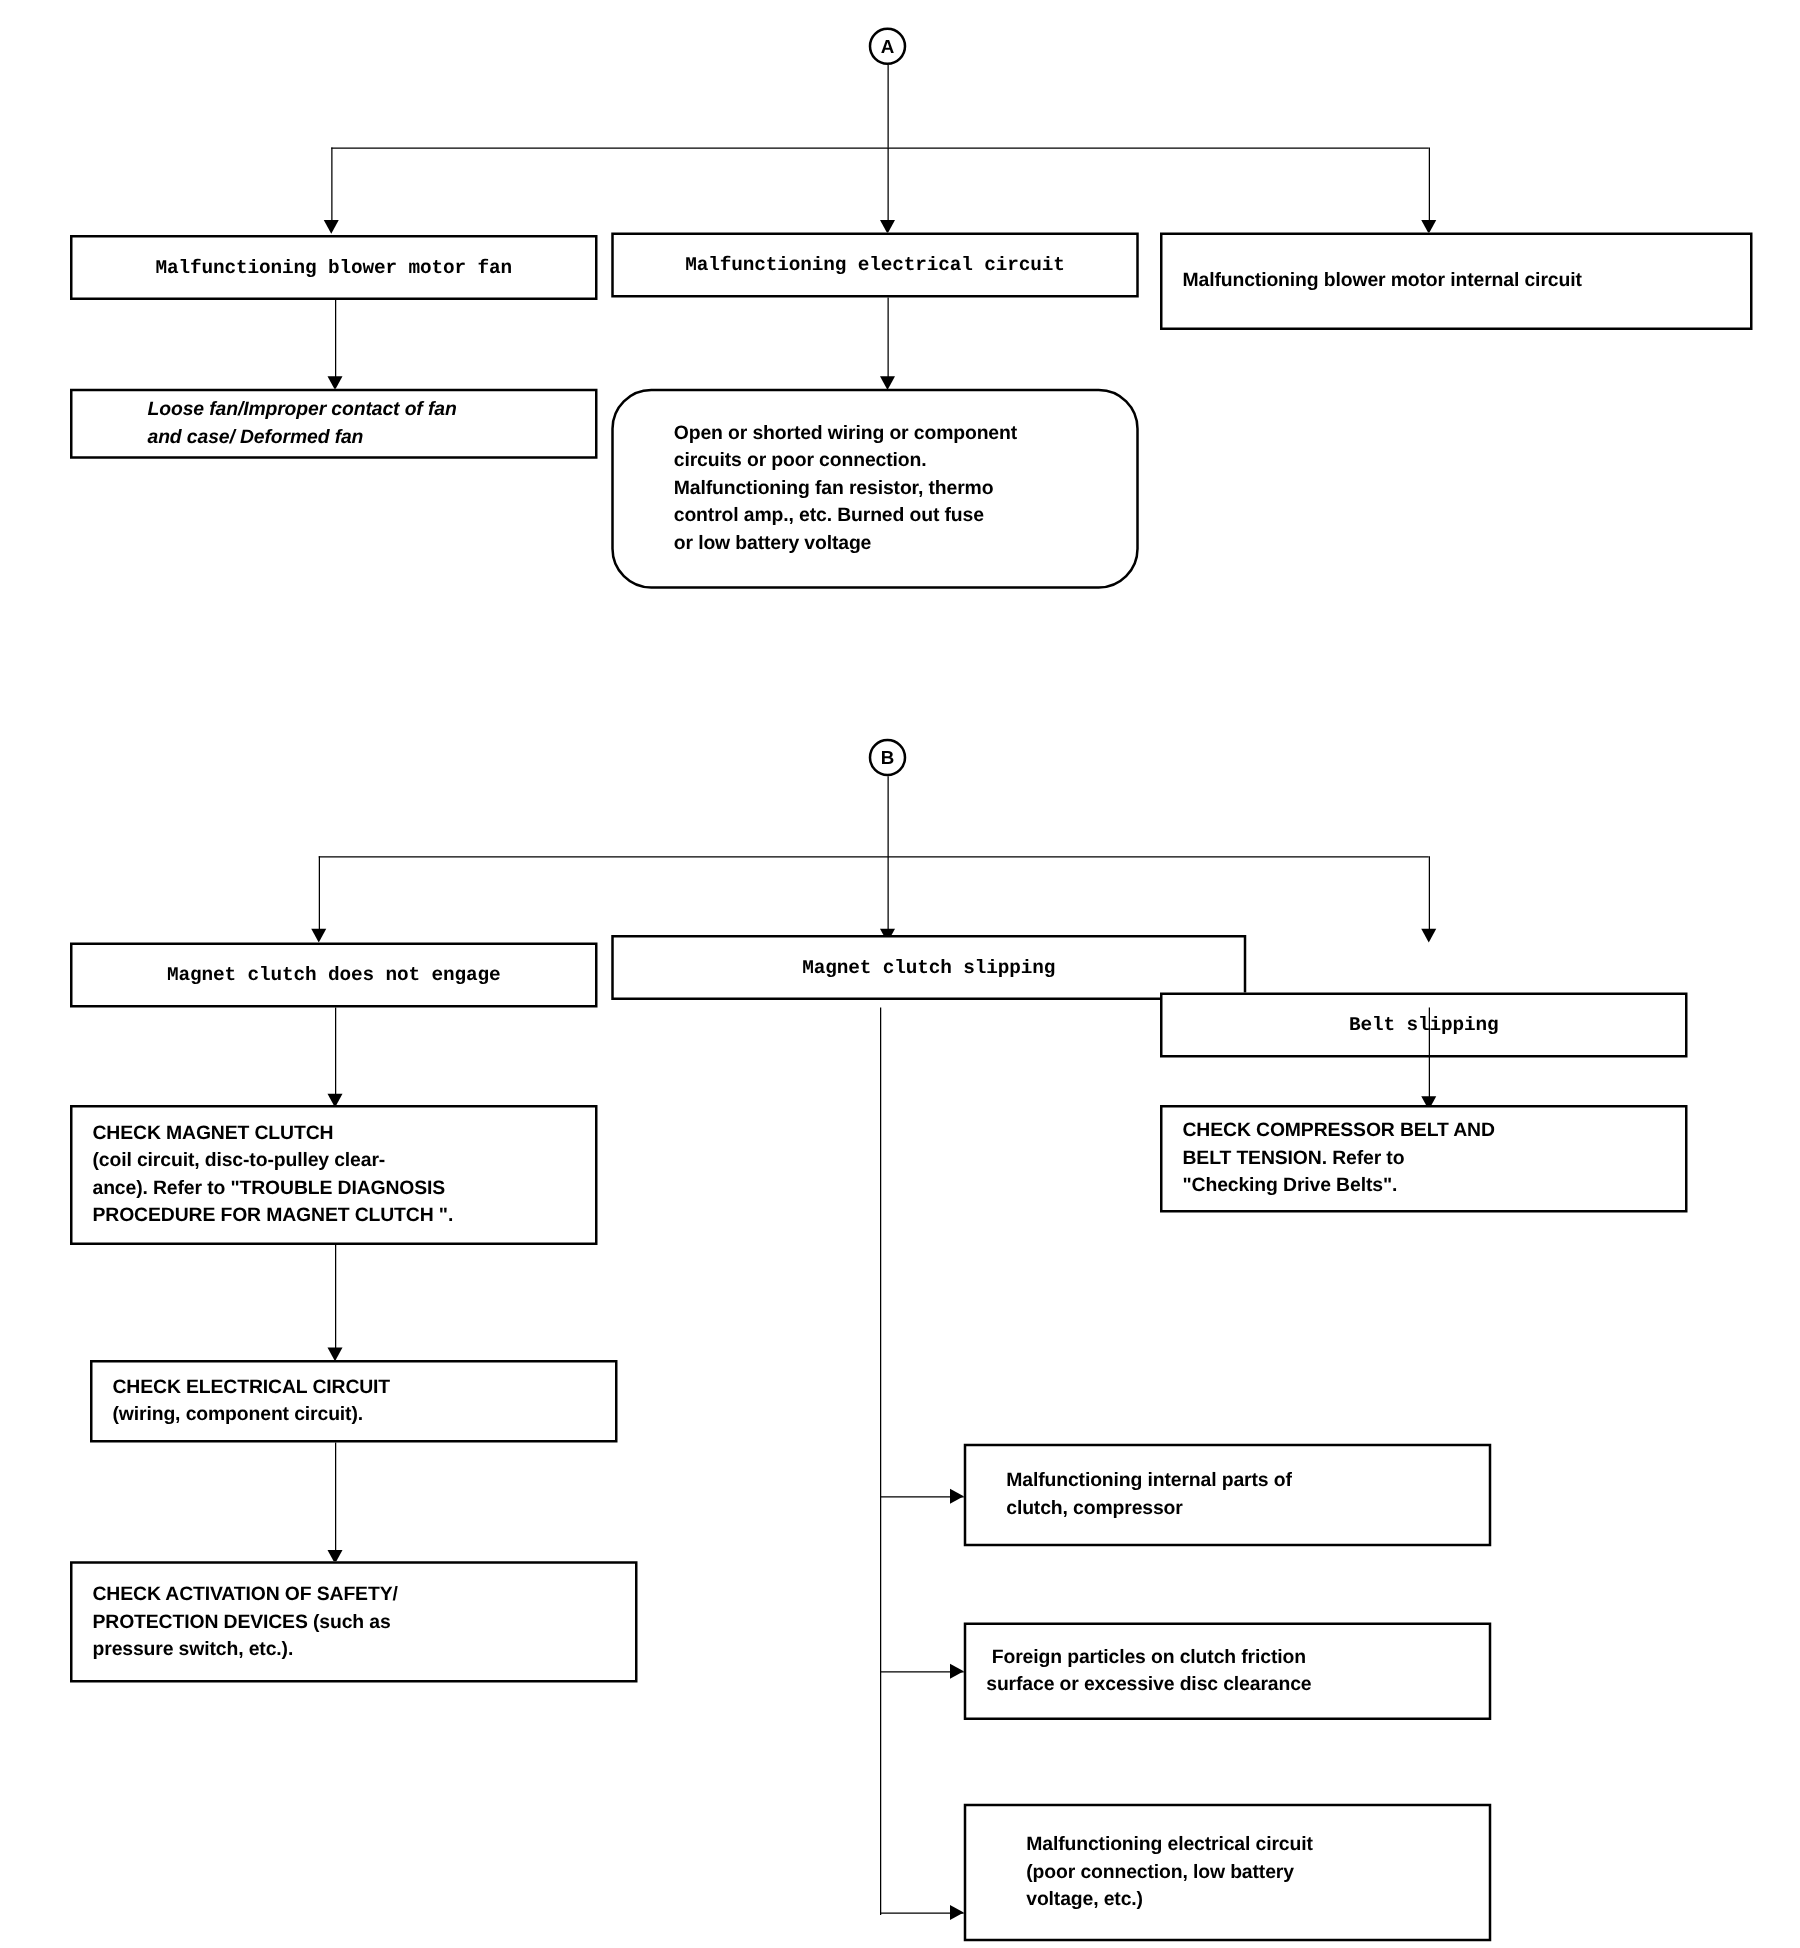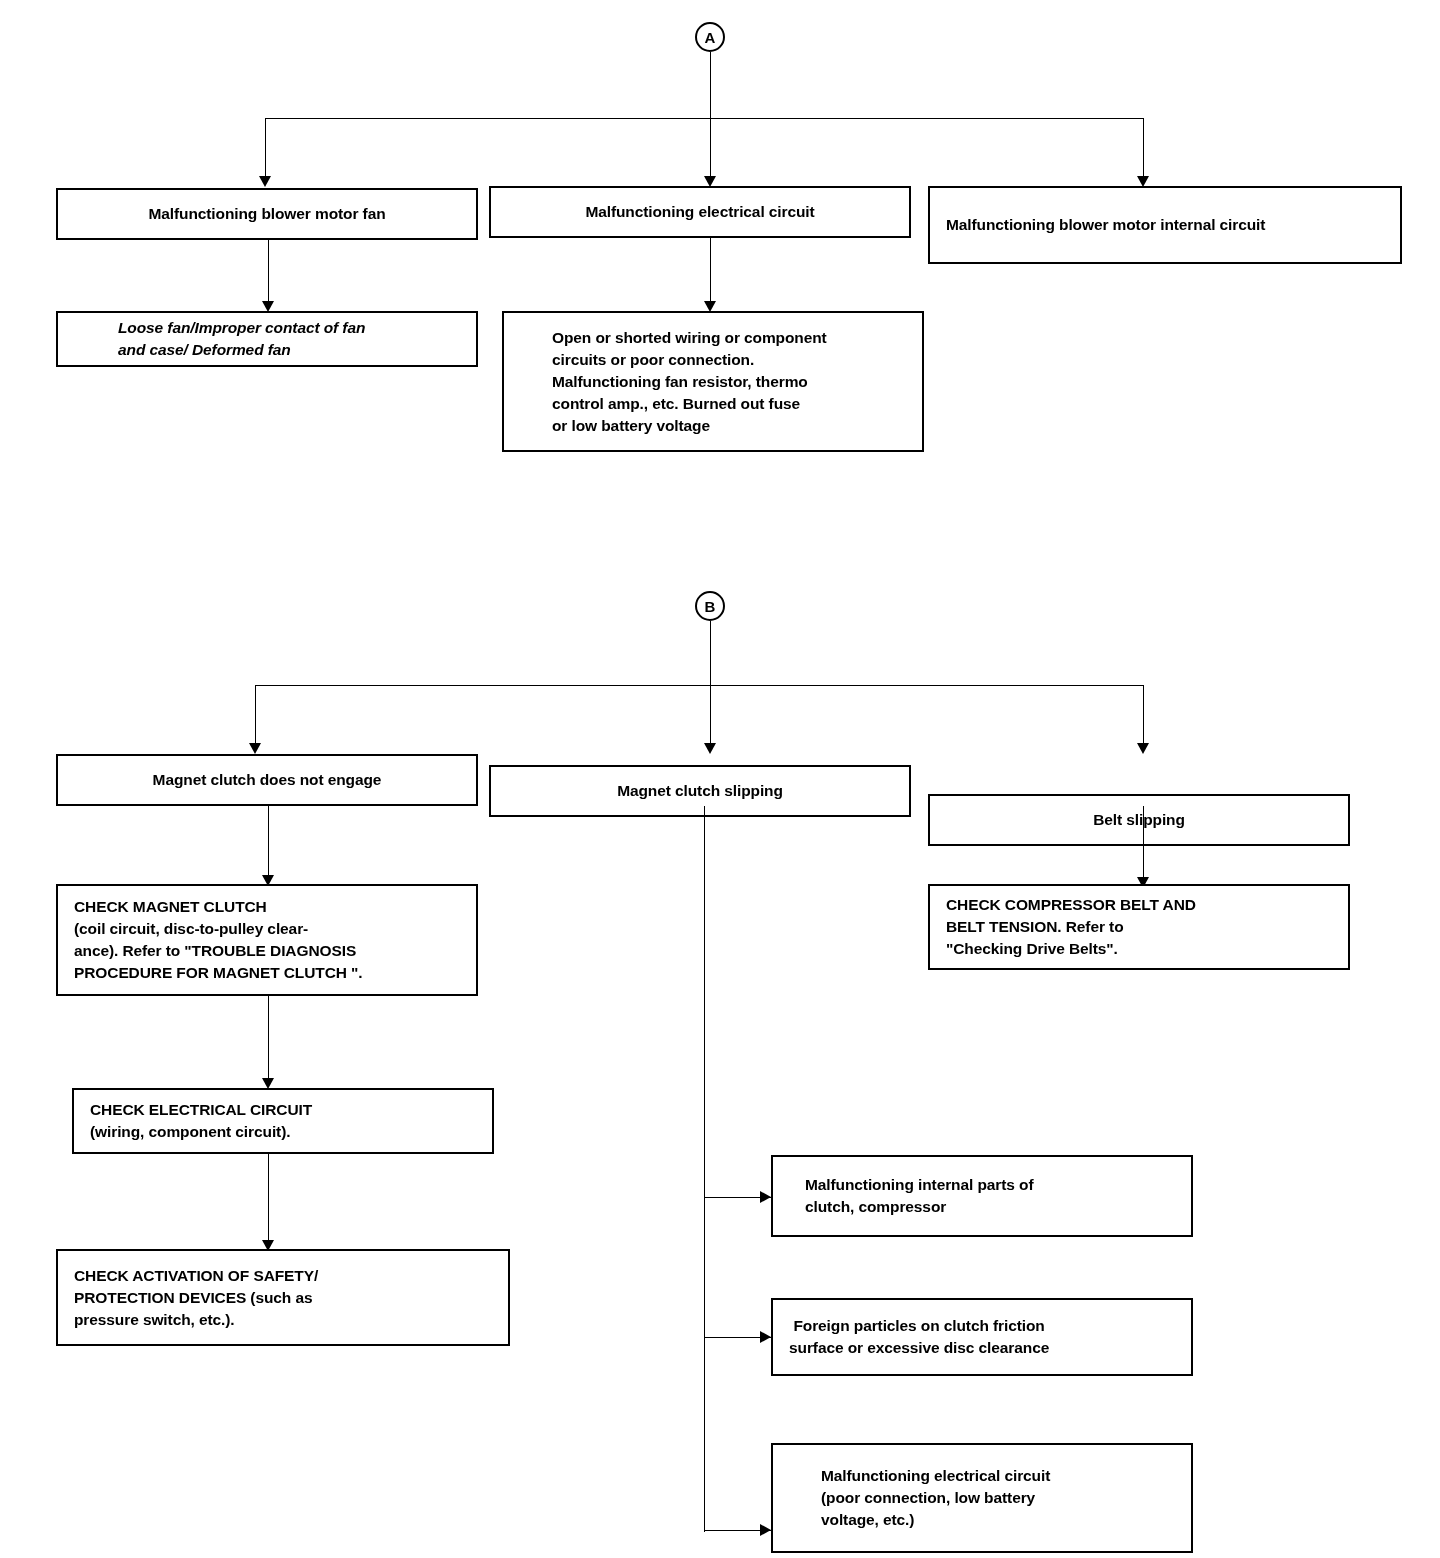--- a/index.html
+++ b/index.html
@@ -27,20 +27,21 @@
     align-items: center;
     font-size: 15.5px;
     font-weight: bold;
     line-height: 1.42;
     letter-spacing: -0.1px;
     white-space: pre-line;
   }
   .node.center {
     justify-content: center;
     text-align: center;
+    font-family: Liberation Mono, monospace;
   }
   .node.left {
     justify-content: flex-start;
     text-align: left;
     padding-left: 14px;
   }
   .node.pad-left-lg {
     padding-left: 60px;
     font-style: italic;
   }
@@ -122,21 +123,21 @@
 
   <div class="vline" style="left:268px; top:240px; height:64px;"></div>
   <div class="arrow-down" style="left:262px; top:301px;"></div>
 
   <div class="vline" style="left:710px; top:238px; height:66px;"></div>
   <div class="arrow-down" style="left:704px; top:301px;"></div>
 
   <div class="node left pad-left-lg" style="left:56px; top:311px; width:422px; height:56px;">Loose fan/Improper contact of fan
 and case/ Deformed fan</div>
 
-  <div class="node left pad-left-md" style="left:502px; top:311px; width:422px; height:141px;">Open or shorted wiring or component
+  <div class="node left pad-left-md" style="left:489px; top:311px; width:422px; height:160px;border-radius:32px;">Open or shorted wiring or component
 circuits or poor connection.
 Malfunctioning fan resistor, thermo
 control amp., etc. Burned out fuse
 or low battery voltage</div>
 
   <div class="connector-circle" style="left:695px; top:591px;">
     <span>B</span>
   </div>
 
   <div class="vline" style="left:710px; top:621px; height:64px;"></div>
@@ -146,21 +147,21 @@
   <div class="arrow-down" style="left:249px; top:743px;"></div>
 
   <div class="vline" style="left:710px; top:685px; height:60px;"></div>
   <div class="arrow-down" style="left:704px; top:743px;"></div>
 
   <div class="vline" style="left:1143px; top:685px; height:60px;"></div>
   <div class="arrow-down" style="left:1137px; top:743px;"></div>
 
   <div class="node center" style="left:56px; top:754px; width:422px; height:52px;">Magnet clutch does not engage</div>
 
-  <div class="node center" style="left:489px; top:765px; width:422px; height:52px;">Magnet clutch slipping</div>
+  <div class="node center" style="left:489px; top:748px; width:508px; height:52px;">Magnet clutch slipping</div>
 
   <div class="node center" style="left:928px; top:794px; width:422px; height:52px;">Belt slipping</div>
 
   <div class="vline" style="left:268px; top:806px; height:72px;"></div>
   <div class="arrow-down" style="left:262px; top:875px;"></div>
 
   <div class="node left pad-left-sm" style="left:56px; top:884px; width:422px; height:112px;">CHECK MAGNET CLUTCH
 (coil circuit, disc-to-pulley clear-
 ance).  Refer to "TROUBLE DIAGNOSIS
 PROCEDURE FOR MAGNET CLUTCH ".</div>

